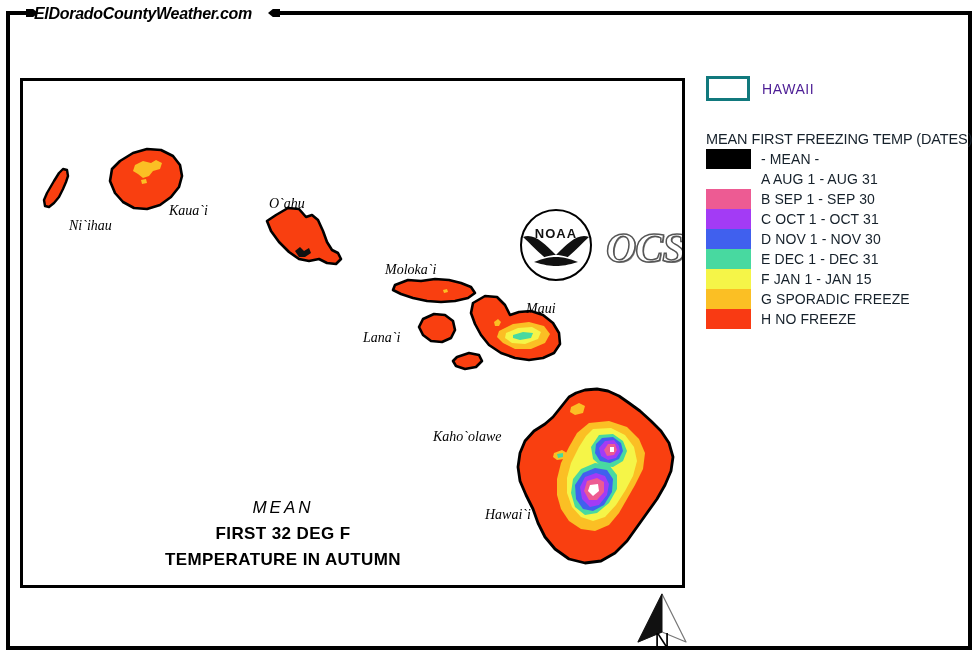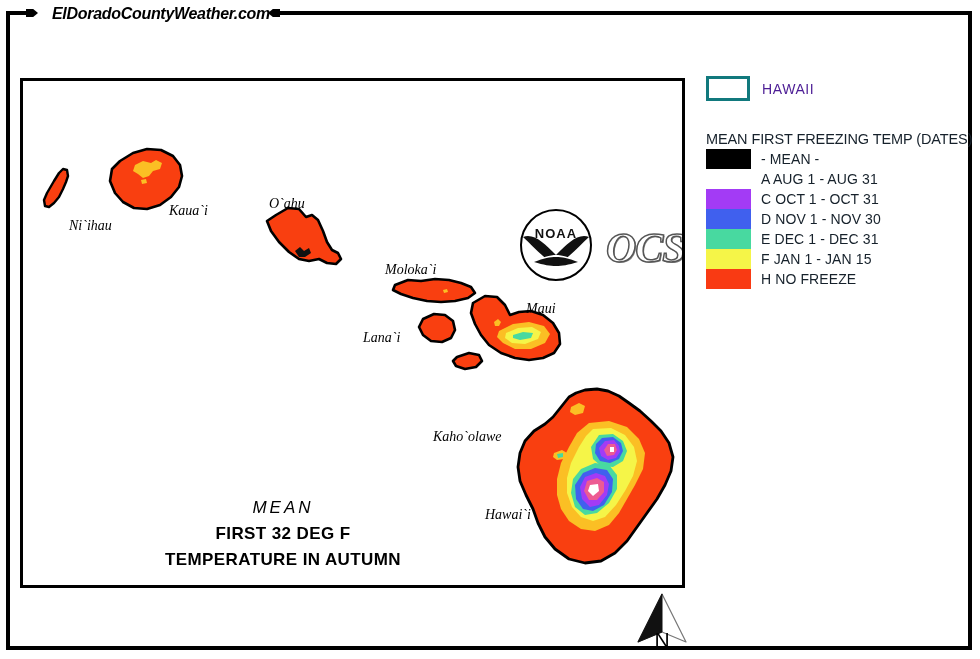--- a/index.html
+++ b/index.html
@@ -8,21 +8,21 @@
 
   
   #outer-frame{position:absolute;left:6px;top:11px;width:966px;height:639px;
     border:4px solid #000;border-top:none;box-sizing:border-box;}
   #top-rule-left{position:absolute;left:6px;top:11px;width:28px;height:4px;background:#000;}
   #top-rule-right{position:absolute;left:276px;top:11px;width:696px;height:4px;background:#000;}
   #title-dot-left{position:absolute;left:26px;top:9px;width:12px;height:8px;background:#000;
      clip-path:polygon(0 0,60% 0,100% 50%,60% 100%,0 100%);}
   #title-dot-right{position:absolute;left:268px;top:9px;width:12px;height:8px;background:#000;
      clip-path:polygon(40% 0,100% 0,100% 100%,40% 100%,0 50%);}
-  #site-title{position:absolute;left:34px;top:5px;width:236px;text-align:right;
+  #site-title{position:absolute;left:34px;top:5px;width:236px;text-align:left;
      font-family:"Liberation Sans",sans-serif;font-style:italic;font-weight:bold;
      font-size:16px;letter-spacing:-0.3px;color:#000;white-space:nowrap;}
 
   
   #map-panel{position:absolute;left:20px;top:78px;width:665px;height:510px;
      border:3px solid #000;box-sizing:border-box;background:#fff;overflow:hidden;}
   #map-svg{position:absolute;left:0;top:0;}
 
   
   #map-caption{position:absolute;left:110px;top:418px;width:300px;text-align:center;
@@ -173,34 +173,42 @@
   <div id="legend-entries">
     <div class="legend-row">
       <div class="legend-swatch" style="background:#000000;"></div>
       <div class="legend-text">- MEAN -</div>
     </div>
     <div class="legend-row">
       <div class="legend-swatch" style="background:#ffffff;"></div>
       <div class="legend-text">A AUG 1 - AUG 31</div>
     </div>
     <div class="legend-row">
+      <div class="legend-swatch" style="background:#ed5b93;"></div>
+      <div class="legend-text">B SEP 1 - SEP 30</div>
+    </div>
+    <div class="legend-row">
       <div class="legend-swatch" style="background:#a33bf5;"></div>
       <div class="legend-text">C OCT 1 - OCT 31</div>
     </div>
     <div class="legend-row">
       <div class="legend-swatch" style="background:#4060ee;"></div>
       <div class="legend-text">D NOV 1 - NOV 30</div>
     </div>
     <div class="legend-row">
       <div class="legend-swatch" style="background:#48d9a0;"></div>
       <div class="legend-text">E DEC 1 - DEC 31</div>
     </div>
     <div class="legend-row">
       <div class="legend-swatch" style="background:#f5f548;"></div>
       <div class="legend-text">F JAN 1 - JAN 15</div>
+    </div>
+    <div class="legend-row">
+      <div class="legend-swatch" style="background:#fbbf24;"></div>
+      <div class="legend-text">G SPORADIC FREEZE</div>
     </div>
     <div class="legend-row">
       <div class="legend-swatch" style="background:#f93a13;"></div>
       <div class="legend-text">H NO FREEZE</div>
     </div>
   </div>
 </div>
 
 <svg id="north-arrow" viewBox="0 0 60 66">
   <path d="M30,4 L54,52 L30,42 L6,52 Z" fill="#ffffff" stroke="#777" stroke-width="1.2" stroke-linejoin="round"></path>

